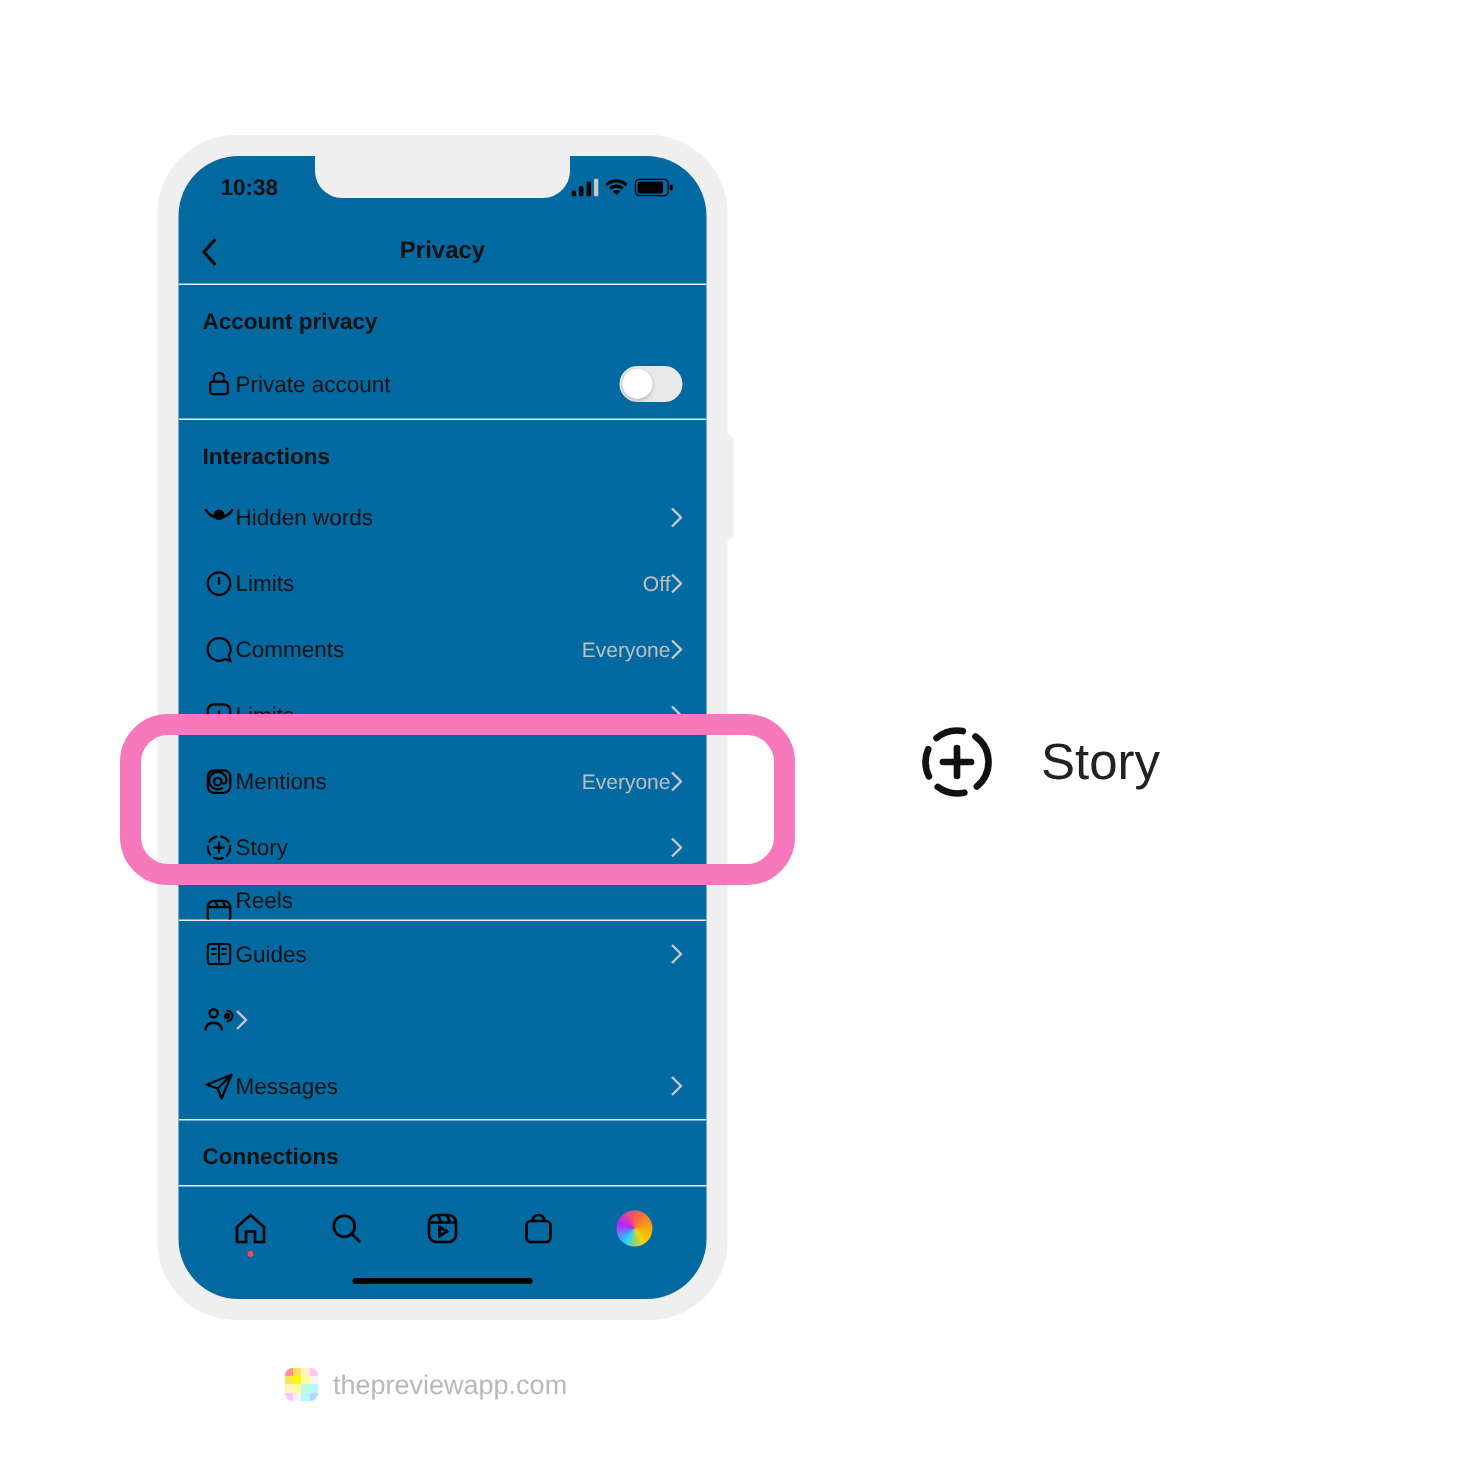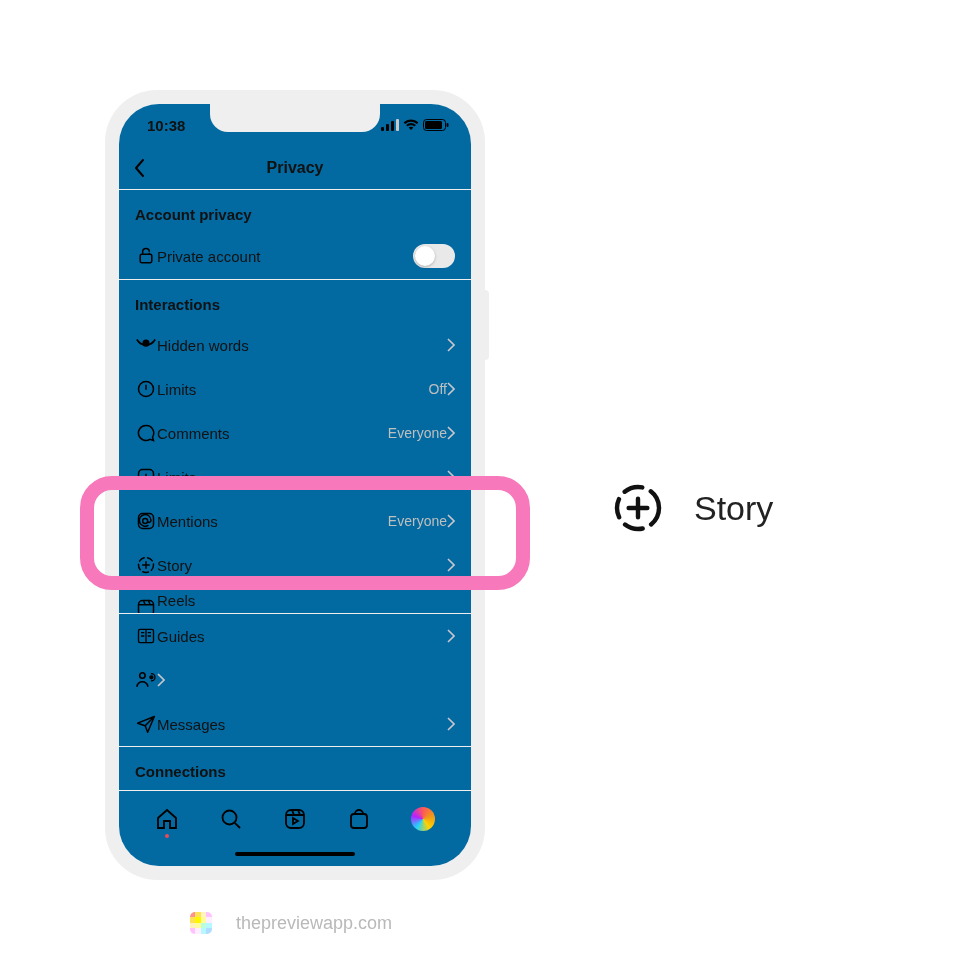--- a/index.html
+++ b/index.html
@@ -144,21 +144,21 @@
     font-size: 34px;
     font-weight: 400;
     color: #222;
   }
   .watermark {
     position: absolute;
     left: 190px;
     top: 912px;
     display: flex;
     align-items: center;
-    gap: 24px;
+    gap: 10px;
     color: #b9b9b9;
     font-size: 18px;
     font-weight: 500;
   }
   .watermark .logo {
     width: 22px; height: 22px; border-radius: 5px;
     background:
       linear-gradient(90deg,#ff5858 0 25%,#ffd200 25% 50%,#7bed9f 50% 75%,#70a1ff 75% 100%),
       linear-gradient(#ff5858 0 25%,#ffd200 25% 50%,#7bed9f 50% 75%,#70a1ff 75% 100%);
     background-blend-mode: screen;

